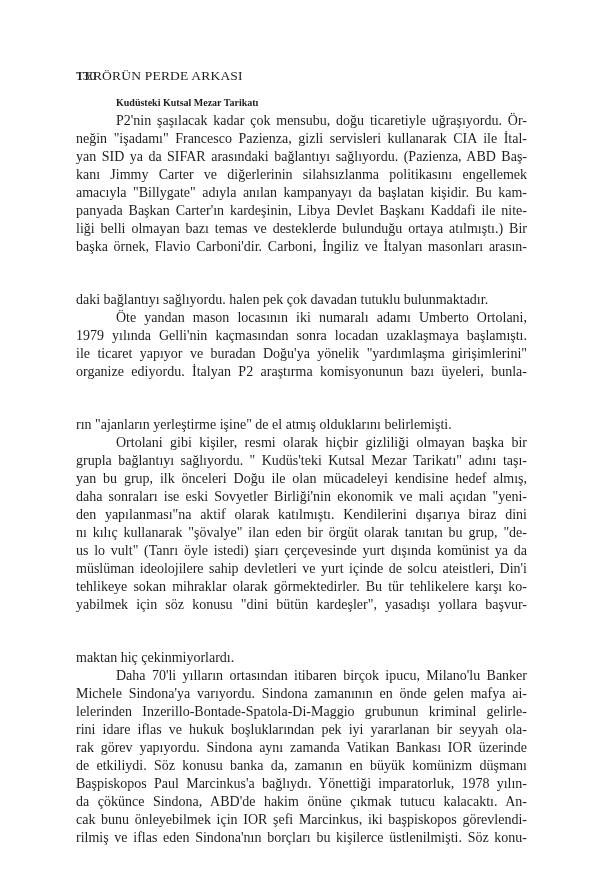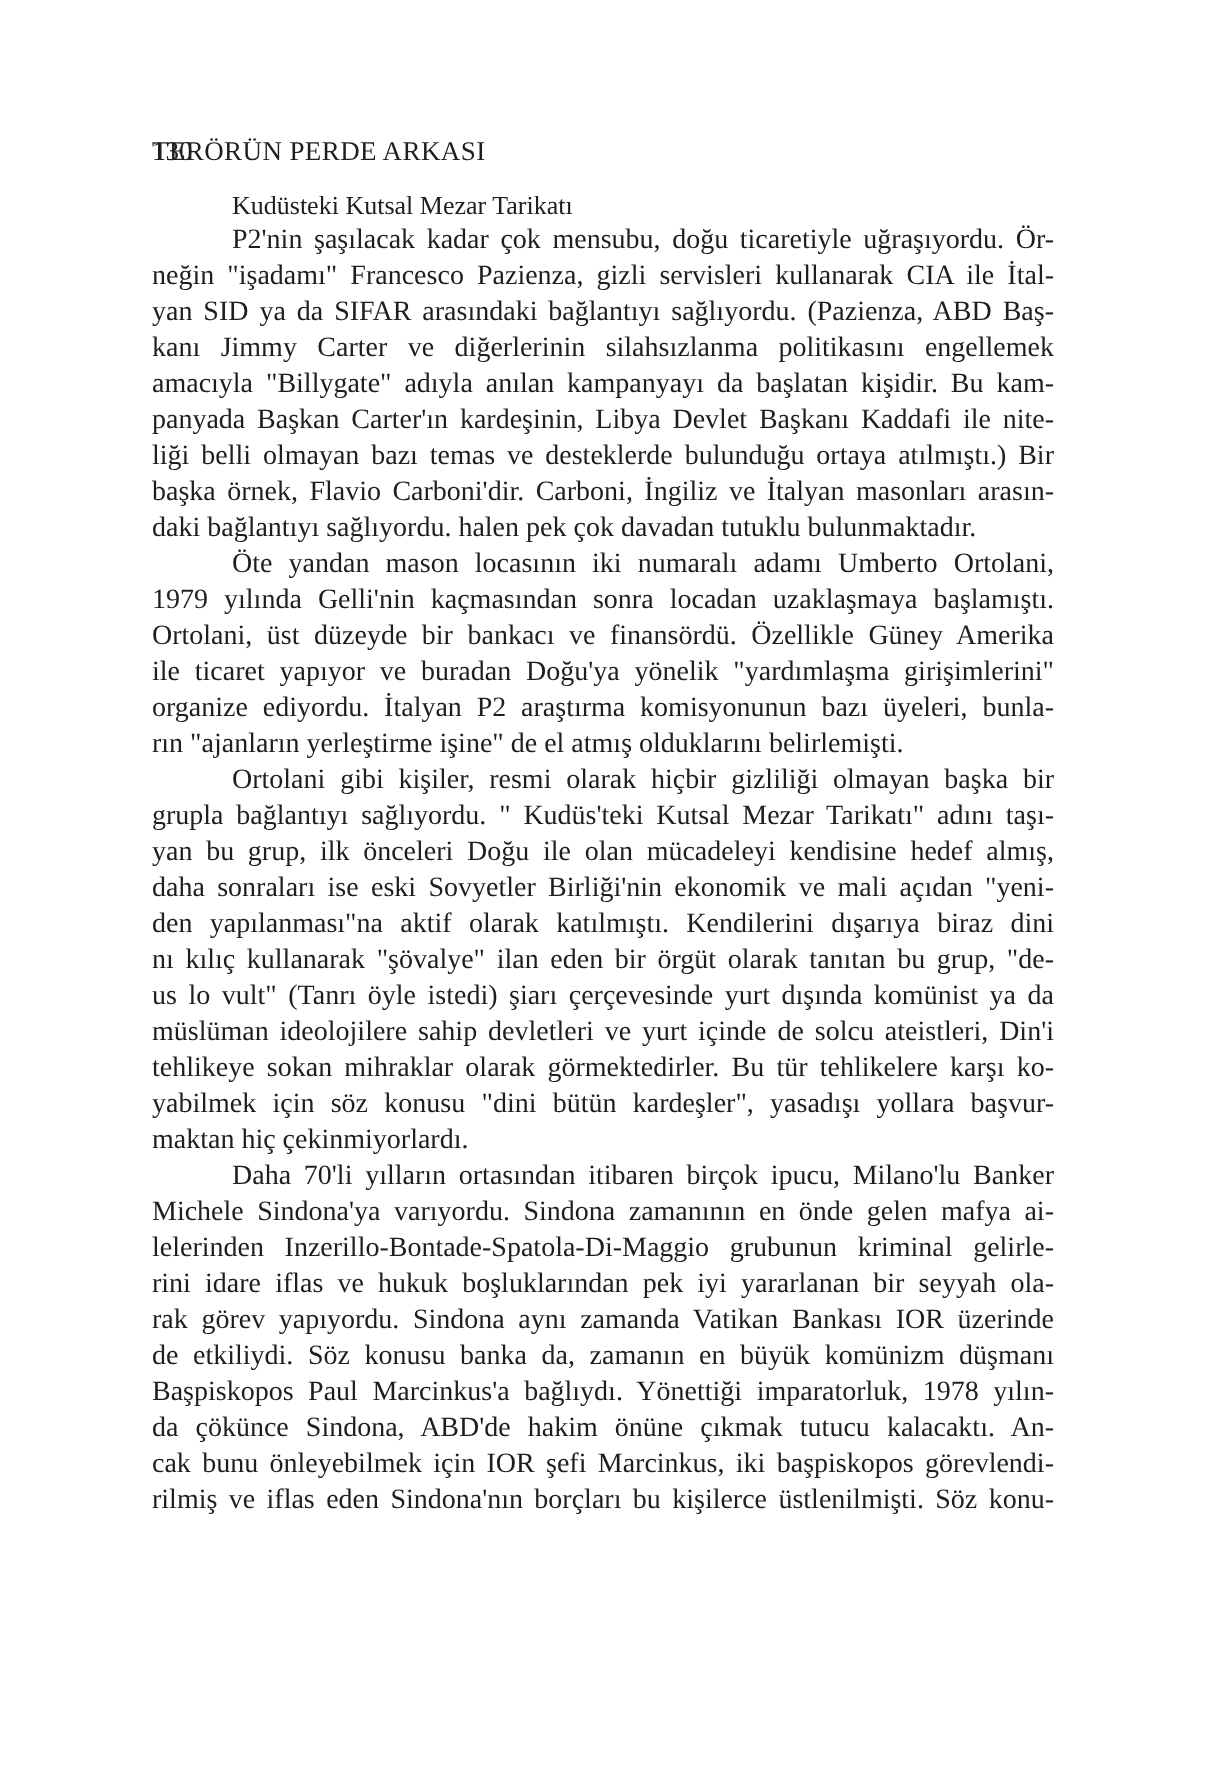--- a/index.html
+++ b/index.html
@@ -36,41 +36,42 @@
       top: 0;
       letter-spacing: 0.2px;
     }
     .content {
       position: absolute;
       top: 94px;
       left: 76px;
       width: 451px;
     }
     .section-heading {
-      font-weight: normal;
-      font-size: 13px;
+      font-weight: bold;
+      font-size: 10px;
       line-height: 18px;
       height: 18px;
       padding-left: 40px;
       white-space: nowrap;
     }
     .line {
       font-size: 14px;
       line-height: 18px;
       height: 18px;
       white-space: nowrap;
       text-align: justify;
       text-align-last: justify;
       overflow: visible;
     }
     .line.indent {
       padding-left: 40px;
     }
     .line.last {
       text-align-last: left;
+      margin-top: 35px;
     }
   </style>
 </head>
 <body>
 
 <div class="running-head">
   <span class="page-number">130</span>
   <span class="header-title">TERÖRÜN PERDE ARKASI</span>
 </div>
 
@@ -85,21 +86,20 @@
     <div class="line">amacıyla "Billygate" adıyla anılan kampanyayı da başlatan kişidir. Bu kam-</div>
     <div class="line">panyada Başkan Carter'ın kardeşinin, Libya Devlet Başkanı Kaddafi ile nite-</div>
     <div class="line">liği belli olmayan bazı temas ve desteklerde bulunduğu ortaya atılmıştı.) Bir</div>
     <div class="line">başka örnek, Flavio Carboni'dir. Carboni, İngiliz ve İtalyan masonları arasın-</div>
     <div class="line last">daki bağlantıyı sağlıyordu. halen pek çok davadan tutuklu bulunmaktadır.</div>
   </div>
 
   <div>
     <div class="line indent">Öte yandan mason locasının iki numaralı adamı Umberto Ortolani,</div>
     <div class="line">1979 yılında Gelli'nin kaçmasından sonra locadan uzaklaşmaya başlamıştı.</div>
-    <div class="line">Ortolani, üst düzeyde bir bankacı ve finansördü. Özellikle Güney Amerika</div>
     <div class="line">ile ticaret yapıyor ve buradan Doğu'ya yönelik "yardımlaşma girişimlerini"</div>
     <div class="line">organize ediyordu. İtalyan P2 araştırma komisyonunun bazı üyeleri, bunla-</div>
     <div class="line last">rın "ajanların yerleştirme işine" de el atmış olduklarını belirlemişti.</div>
   </div>
 
   <div>
     <div class="line indent">Ortolani gibi kişiler, resmi olarak hiçbir gizliliği olmayan başka bir</div>
     <div class="line">grupla bağlantıyı sağlıyordu. " Kudüs'teki Kutsal Mezar Tarikatı" adını taşı-</div>
     <div class="line">yan bu grup, ilk önceleri Doğu ile olan mücadeleyi kendisine hedef almış,</div>
     <div class="line">daha sonraları ise eski Sovyetler Birliği'nin ekonomik ve mali açıdan "yeni-</div>

